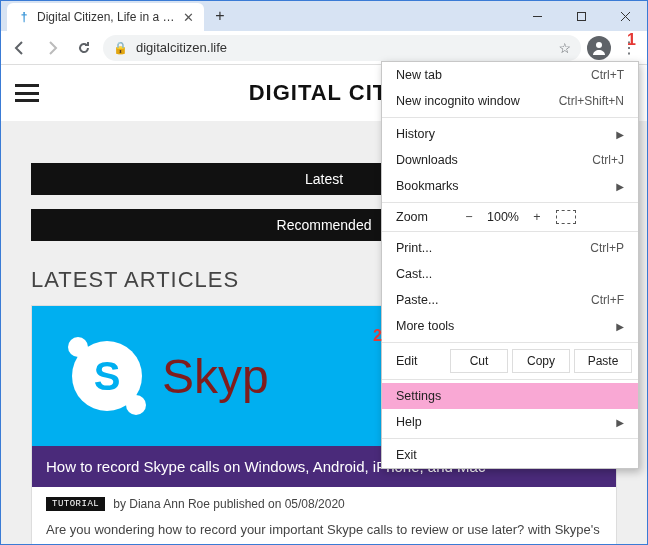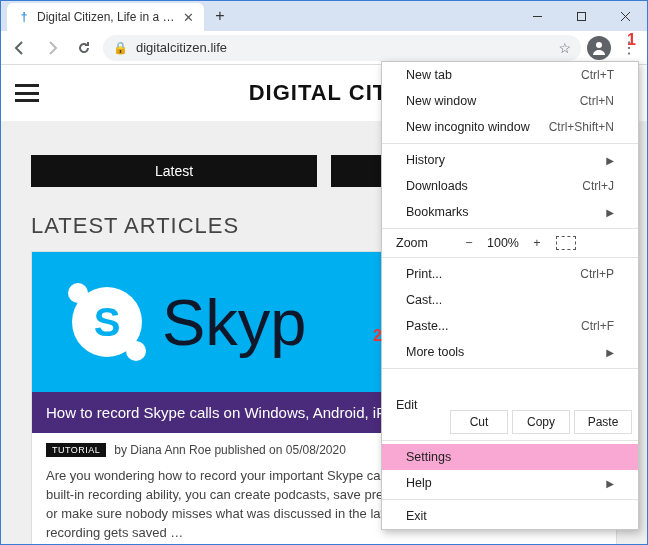--- a/index.html
+++ b/index.html
@@ -24,49 +24,49 @@
   .kebab { width: 24px; height: 24px; display: flex; align-items: center; justify-content: center; color: #5f6368; cursor: pointer; font-size: 16px; position: relative; }
   .annot1 { position: absolute; color: #e53935; font-weight: bold; font-size: 16px; right: 11px; top: 30px; z-index: 50; }
   .annot2 { position: absolute; color: #e53935; font-weight: bold; font-size: 16px; left: 372px; top: 326px; z-index: 50; }
 
   .content { position: absolute; top: 64px; left: 0; right: 0; bottom: 0; background: #efefef; overflow: hidden; }
   .site-header { background: #fff; height: 56px; display: flex; align-items: center; padding: 0 14px; gap: 18px; }
   .hamburger { width: 24px; height: 18px; display: flex; flex-direction: column; justify-content: space-between; cursor: pointer; }
   .hamburger span { height: 3px; background: #222; width: 100%; }
   .brand { flex: 1; text-align: center; font-weight: 800; font-size: 22px; color: #111; letter-spacing: 1px; }
   .page-pad { padding: 14px 30px; }
-  .tabs-row { display: flex; gap: 14px; margin-top: 20px; }
+  .tabs-row { display: flex; gap: 14px; margin-top: 28px; flex-direction: column; }
   .tab-btn { flex: 1 1 0; background: #111; color: #fff; text-align: center; padding: 8px 0; font-size: 14px; cursor: pointer; }
   .sect-title { font-size: 22px; font-weight: 300; color: #444; margin: 26px 0 12px; letter-spacing: 1px; }
   .article-card { background: #fff; border: 1px solid #ddd; }
   .hero { background: #00aff0; height: 140px; display: flex; align-items: center; justify-content: flex-start; padding-left: 40px; gap: 20px; }
   .skype-logo { width: 70px; height: 70px; border-radius: 50%; background: #fff; display: flex; align-items: center; justify-content: center; color: #00aff0; font-size: 40px; font-weight: bold; position: relative; }
   .skype-logo::before, .skype-logo::after { content:""; position:absolute; width:20px; height:20px; background:#fff; border-radius:50%; }
   .skype-logo::before { top:-4px; left:-4px; }
   .skype-logo::after { bottom:-4px; right:-4px; }
-  .hero-text { color: #0f172a; font-size: 65px; font-weight: 300; }
+  .hero-text { color: #7f1d1d; font-size: 48px; font-weight: 300; }
   .article-title { background: #4a2a7a; color: #fff; padding: 12px 14px; font-size: 15px; }
   .meta-row { display: flex; align-items: center; gap: 8px; padding: 10px 14px 4px; font-size: 12px; color: #444; }
-  .badge { background: #111; color: #fff; font-size: 9px; padding: 2px 6px; letter-spacing: 0.5px; }
+  .badge { background: #111; color: #fff; font-size: 9px; padding: 2px 6px; letter-spacing: 0.5px; font-family: Liberation Mono, monospace; }
   .excerpt { padding: 6px 14px 14px; font-size: 13px; color: #444; line-height: 1.45; }
 
   .menu { position: absolute; top: 60px; right: 8px; width: 258px; background: #fff; border: 1px solid #c7c7c7; box-shadow: 2px 3px 8px rgba(0,0,0,0.25); z-index: 40; font-size: 12.5px; color: #222; }
-  .menu .item { display: flex; align-items: center; justify-content: space-between; padding: 5px 24px; cursor: pointer; min-height: 26px; }
+  .menu .item { display: flex; align-items: center; justify-content: space-between; padding: 5px 14px; cursor: pointer; min-height: 26px; }
   .menu .item.highlight { background: #f9a8d4; }
   .menu .short { color: #555; font-size: 12px; }
   .menu .sep { height: 1px; background: #e3e3e3; margin: 3px 0; }
   .menu .arrow { color: #555; font-size: 10px; }
   .zoom-row { display: flex; align-items: center; padding: 4px 8px 4px 14px; }
   .zoom-row .label { flex: 0 0 60px; }
   .zoom-row .zbtn { width: 26px; text-align: center; cursor: pointer; color: #444; }
   .zoom-row .zval { width: 42px; text-align: center; }
   .zoom-row .full { width: 20px; height: 14px; border: 1.5px dashed #555; cursor: pointer; margin-left: 6px; }
   .edit-row { display: flex; padding: 3px 6px 3px 14px; align-items: center; }
   .edit-row .label { flex: 0 0 50px; }
-  .edit-row .ebtn { flex: 1; text-align: center; padding: 4px 0; border: 1px solid #ddd; margin-left: 4px; cursor: pointer; font-size: 12px; margin-top: 35px; }
+  .edit-row .ebtn { flex: 1; text-align: center; padding: 4px 0; border: 1px solid #ddd; margin-left: 4px; cursor: pointer; font-size: 12px; }
   svg { display:block; }
 </style>
 </head>
 <body>
 
 <div class="window">
   <div class="titlebar">
     <div class="tab-strip">
       <div class="tab">
         <span class="favicon">†</span>
@@ -159,24 +159,20 @@
       </div>
     </div>
   </div>
 
   <div class="menu">
     <div class="item">
         <span>New tab</span>
         <span class="short">Ctrl+T</span>
       </div>
     <div class="item">
-        <span>New window</span>
-        <span class="short">Ctrl+N</span>
-      </div>
-    <div class="item">
         <span>New incognito window</span>
         <span class="short">Ctrl+Shift+N</span>
       </div>
     <div class="sep"></div>
     <div class="item">
         <span>History</span>
         <span class="arrow">▶</span>
       </div>
     <div class="item">
         <span>Downloads</span>

